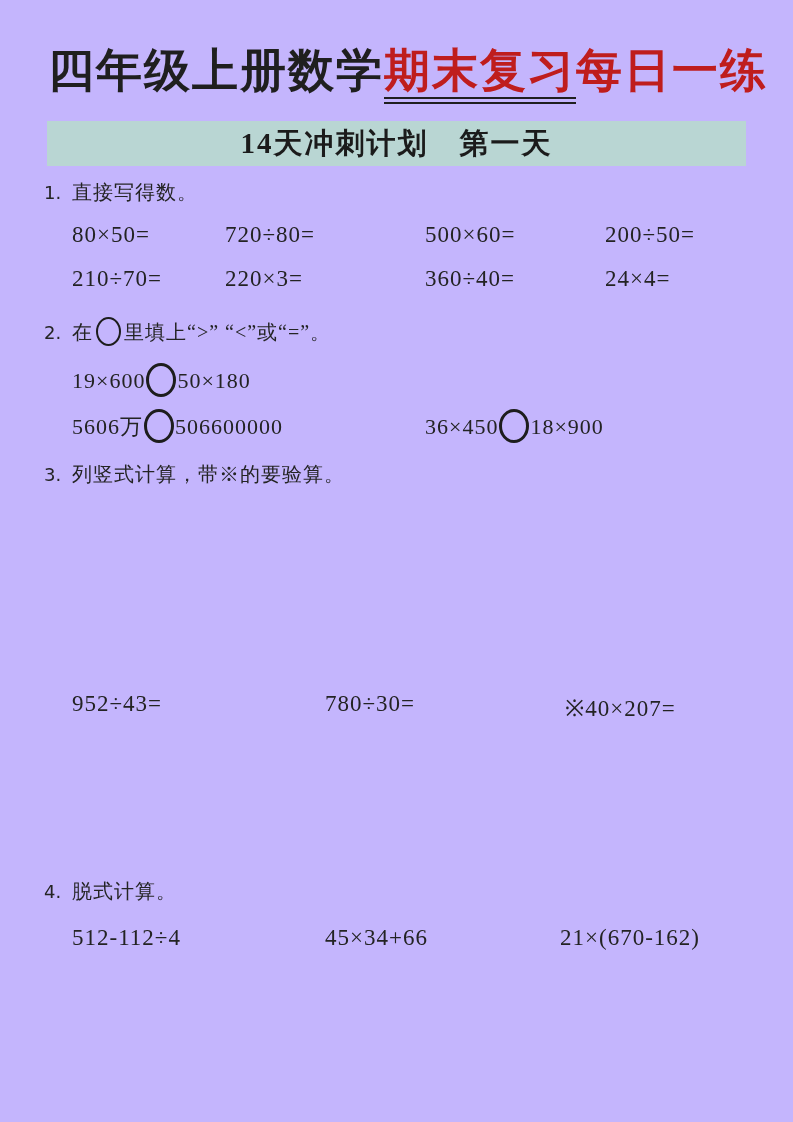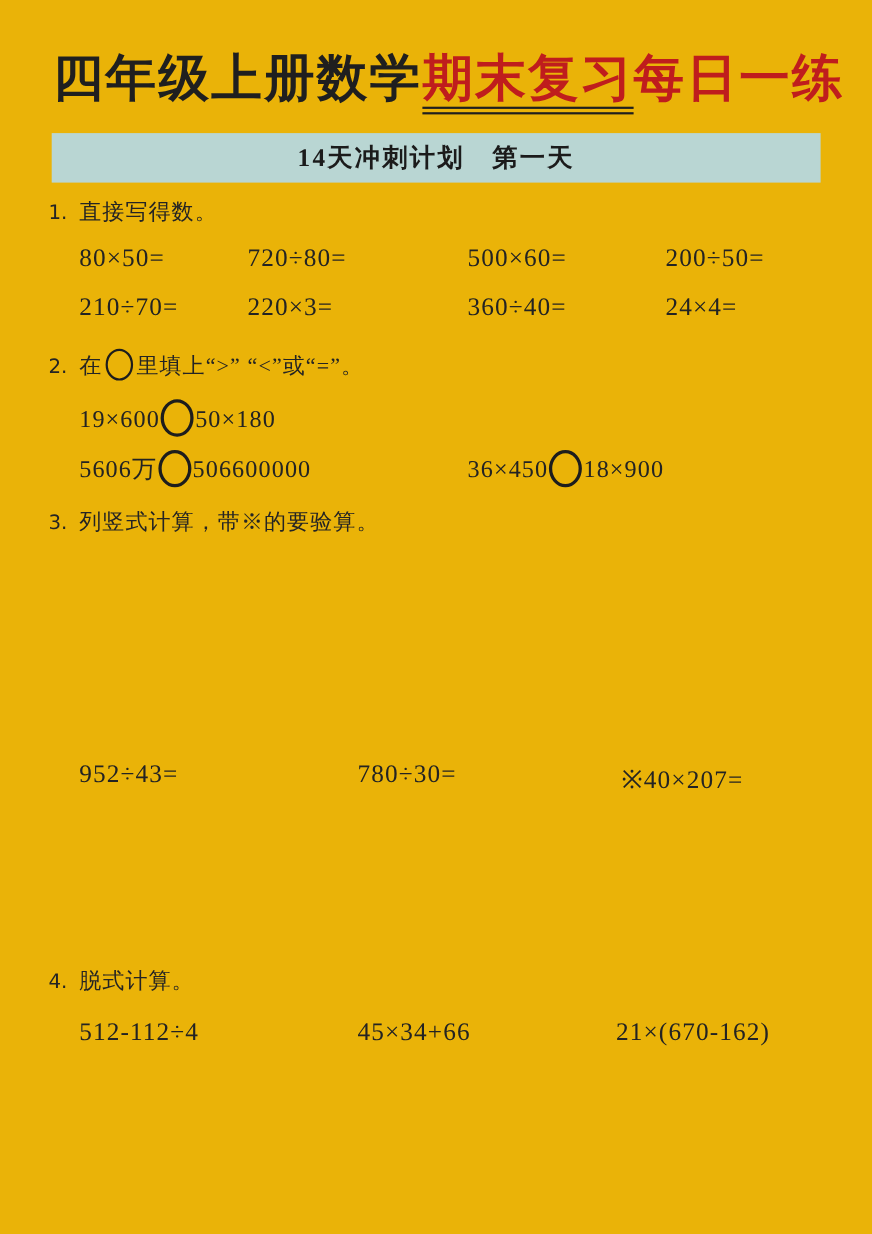--- a/index.html
+++ b/index.html
@@ -5,21 +5,21 @@
   :root {
     --red: #bf1d1d;
     --banner_bg: #b9d6d3;
     --ink: #1f1f1f;
   }
   html, body { margin: 0; padding: 0; background: #ffffff; }
   .page {
     position: relative;
     width: 793px;
     height: 1122px;
-    background: #eab308;
+    background: #c4b5fd;
     overflow: hidden;
     font-family: "Liberation Serif", "DejaVu Serif", serif;
   }
   .title {
     position: absolute;
     left: 48px;
     top: 40px;
     margin: 0;
     font-family: "Liberation Serif", "DejaVu Serif", serif;
     font-weight: 900;
@@ -38,21 +38,21 @@
     position: absolute;
     left: 47px;
     top: 121px;
     width: 699px;
     height: 45px;
     background: var(--banner_bg);
     display: flex;
     align-items: center;
     justify-content: center;
     font-weight: 700;
-    font-size: 23px;
+    font-size: 29px;
     color: #1b1b1b;
     letter-spacing: 2px;
   }
   .sec-head {
     position: absolute;
     left: 44px;
     display: flex;
     align-items: baseline;
     font-size: 20px;
     color: #242424;

